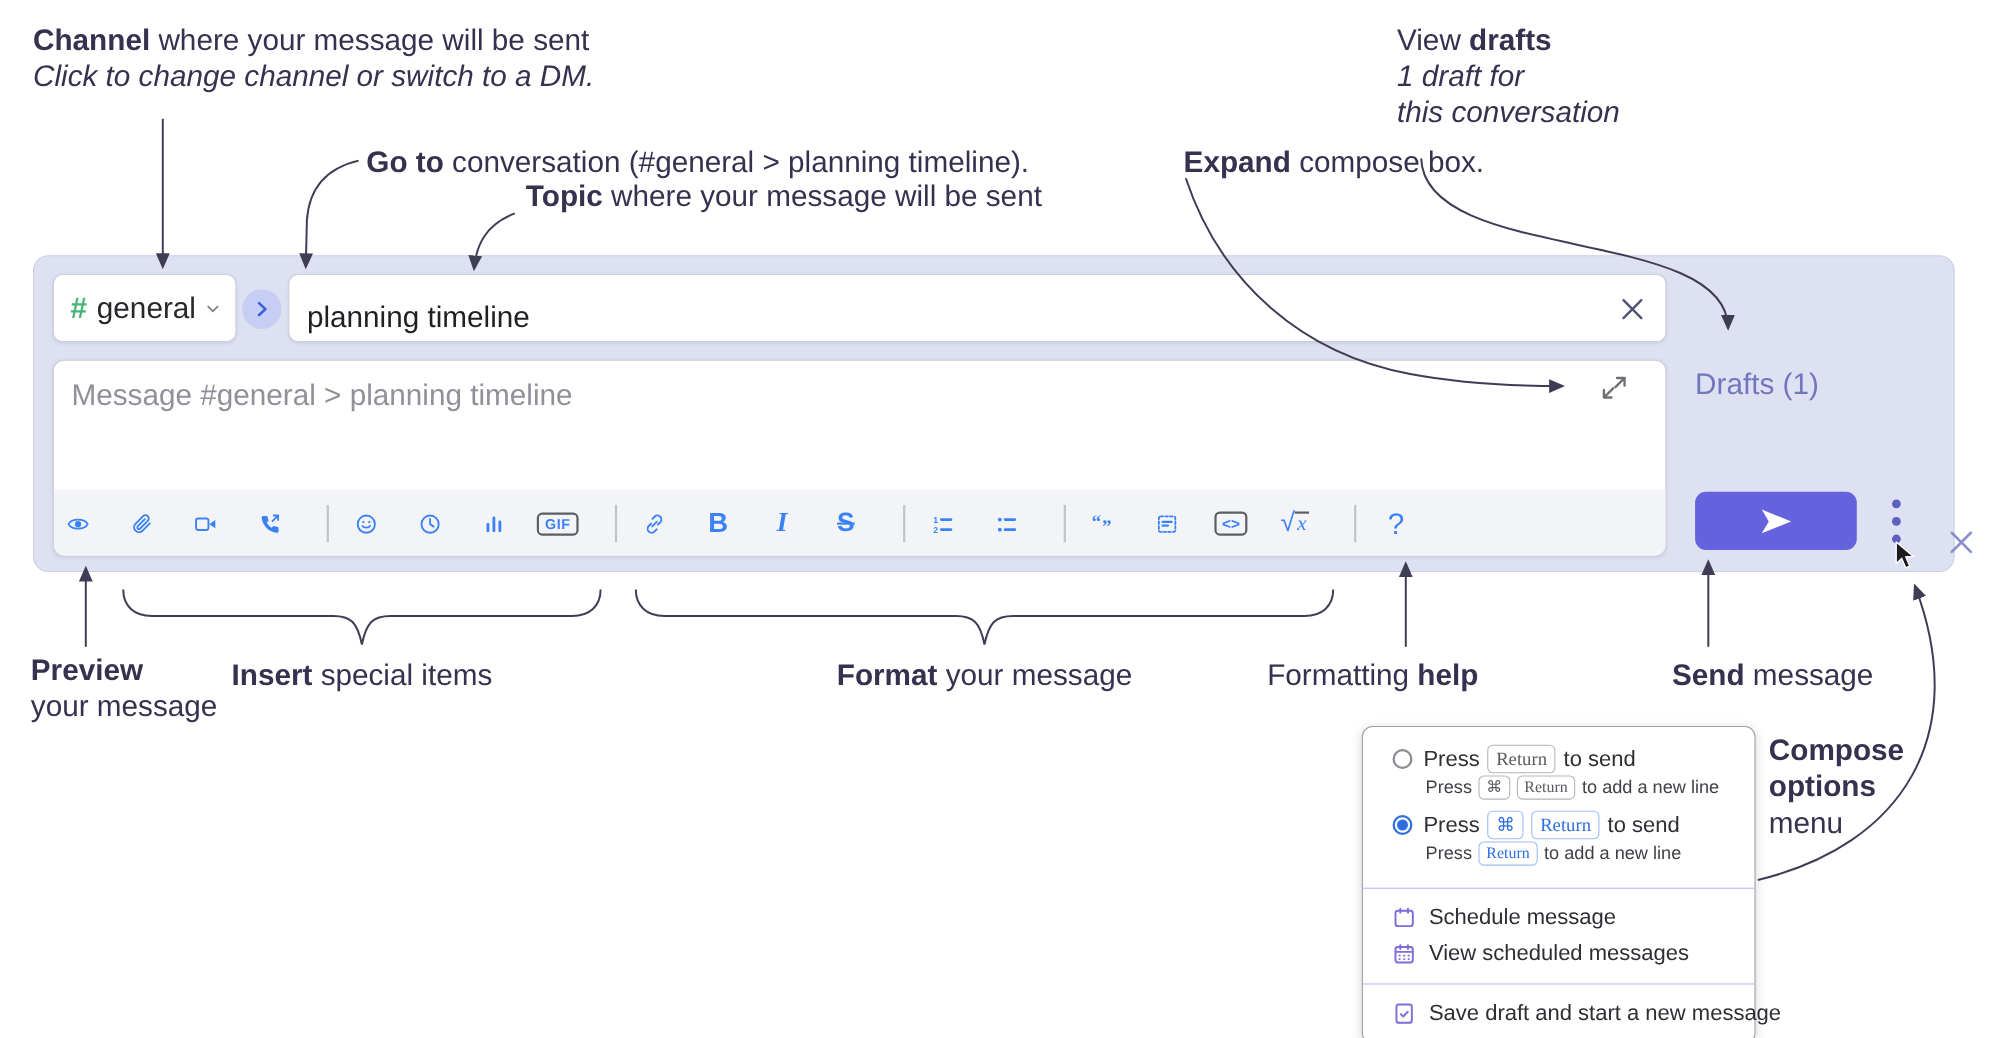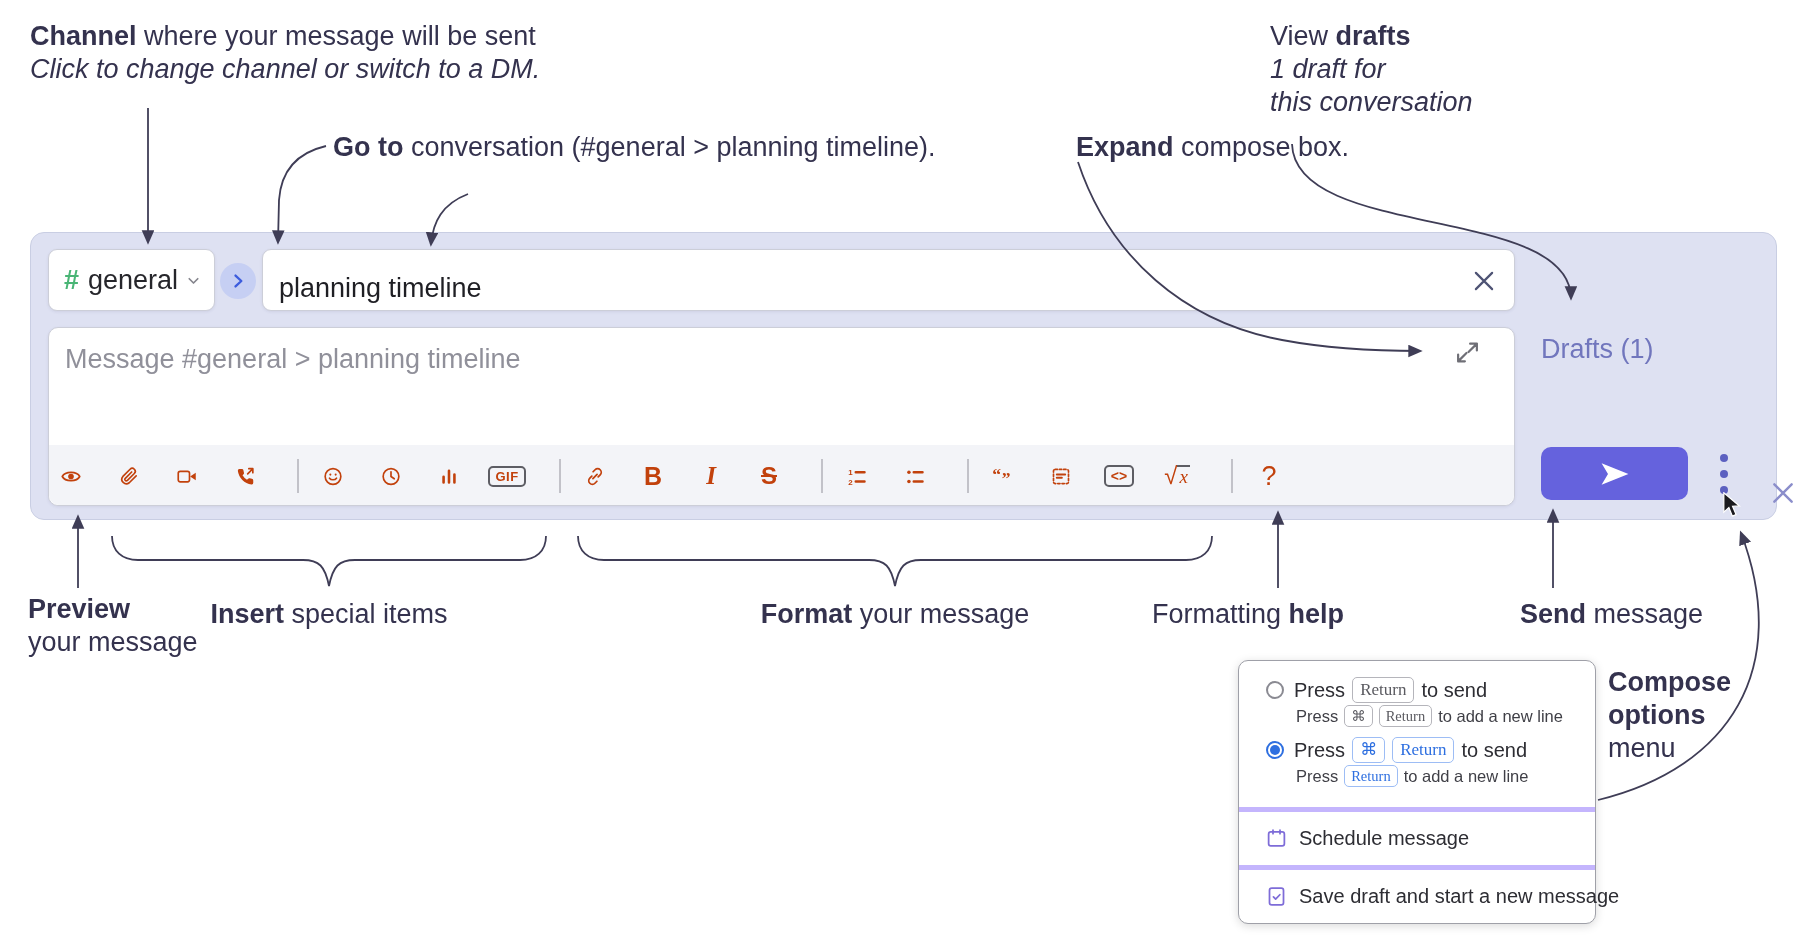--- a/index.html
+++ b/index.html
@@ -28,21 +28,21 @@
     align-items:center;justify-content:center;cursor:pointer;color:#4e5374;}
   #message-box{left:48px;top:327px;width:1467px;height:179px;border-radius:10px;}
   #message-input{position:absolute;left:0;top:0;width:100%;height:112px;border:none;background:transparent;
     outline:none;resize:none;font-family:inherit;font-size:27px;color:#701a75;
     padding:16px 90px 0 16px;box-sizing:border-box;}
   #message-input::placeholder{color:#90909a;opacity:1;}
   #expand-btn{position:absolute;right:34px;top:12px;color:#6f6f76;cursor:pointer;}
   #toolbar{position:absolute;left:0;bottom:0;width:100%;height:60px;background:#f3f4f8;
     border-radius:0 0 10px 10px;}
   .ticon{position:absolute;top:457px;width:20px;height:38px;margin-left:-19px;display:flex;
-    align-items:center;justify-content:center;color:#c2410c;cursor:pointer;}
+    align-items:center;justify-content:center;color:#3b82f6;cursor:pointer;}
   .ticon svg{display:block;}
   .tdiv{position:absolute;top:459px;width:2px;height:34px;margin-left:-1px;background:#c2c2c9;}
   .gB{font-size:25px;font-weight:800;}
   .gI{font-size:25px;font-style:italic;font-family:"Liberation Serif",serif;font-weight:600;}
   .gS{font-size:24px;font-weight:600;text-decoration:line-through;}
   .gQ{font-size:27px;font-weight:500;}
   .boxed{border:2.2px solid #5d5d64;border-radius:5px;font-weight:700;padding:2px 5px;line-height:1;}
   .boxed.gif{font-size:13px;letter-spacing:.5px;}
   .boxed.code{font-size:14px;}
   .math{font-size:24px;display:flex;align-items:flex-start;}
@@ -56,21 +56,21 @@
   #compose-options-btn{position:absolute;left:1706px;top:450px;width:36px;height:48px;
     display:flex;flex-direction:column;align-items:center;justify-content:center;gap:8px;cursor:pointer;}
   #compose-options-btn i{width:8px;height:8px;border-radius:50%;background:#5c60c0;}
   #compose-close{position:absolute;left:1734px;top:242px;width:36px;height:36px;display:flex;
     align-items:center;justify-content:center;color:#8b8ecb;cursor:pointer;}
   
   #popup{position:absolute;left:1238px;top:660px;width:358px;background:#fff;
     border:1px solid #9fa0a8;border-radius:10px;box-shadow:0 2px 10px rgba(0,0,0,.15);
     box-sizing:border-box;z-index:40;font-size:20px;color:#2d2d33;}
   .pop-section{padding:10px 27px;}
-  .pop-section + .pop-section{border-top:5px solid #c4b5fd;}
+  .pop-section + .pop-section{border-top:1px solid #c4b5fd;}
   .opt-main{display:flex;align-items:center;gap:10px;margin:6px 0 2px;}
   .opt-sub{margin:2px 0 10px 30px;font-size:16.5px;color:#3f3f46;display:flex;align-items:center;gap:6px;}
   .radio{width:18px;height:18px;border-radius:50%;border:2px solid #8a8a92;box-sizing:border-box;flex:0 0 auto;}
   .radio.sel{border-color:var(--blue,#2e6fe0);position:relative;}
   .radio.sel::after{content:"";position:absolute;inset:2px;border-radius:50%;background:var(--blue,#2e6fe0);}
   .key{border:1px solid #b5b5bb;border-radius:5px;padding:0 7px;color:#5a5a60;background:#fff;
     font-size:17px;line-height:24px;display:inline-block;font-family:Liberation Serif, serif;}
   .opt-sub .key{font-size:14.5px;line-height:20px;padding:0 6px;}
   .key.blue{color:var(--blue,#2e6fe0);border-color:#9dbdf5;}
   .rich{display:flex;align-items:center;gap:7px;flex-wrap:nowrap;}
@@ -85,20 +85,23 @@
 
 <div id="canvas">
 
   <div class="note" style="left:30px;top:20px">
     <b>Channel</b><span> where your message will be sent</span><br>
     <span class="it">Click to change channel or switch to a DM.</span>
   </div>
   <div class="note" style="left:333px;top:131px">
     <b>Go to</b><span> conversation (#general &gt; planning timeline).</span>
   </div>
+  <div class="note" style="left:478px;top:162px">
+    <b>Topic</b><span> where your message will be sent</span>
+  </div>
   <div class="note" style="left:1076px;top:131px">
     <b>Expand</b><span> compose box.</span>
   </div>
   <div class="note" style="left:1270px;top:20px">
     <span>View </span><b>drafts</b><br>
     <span class="it">1 draft for</span><br>
     <span class="it">this conversation</span>
   </div>
 
   <div id="compose">
@@ -213,20 +216,30 @@
       </div>
       <div class="pop-section">
         <div class="menu-item">
           <span class="mi-icon">
             <svg width="21" height="21" viewBox="0 0 24 24" fill="none" stroke="currentColor" stroke-width="2" stroke-linecap="round">
               <rect x="3" y="4.5" width="18" height="16" rx="2.5"></rect>
               <path d="M8 2.5v4M16 2.5v4"></path>
             </svg>
           </span>
           <span>Schedule message</span>
+        </div>
+        <div class="menu-item">
+          <span class="mi-icon">
+            <svg width="21" height="21" viewBox="0 0 24 24" fill="none" stroke="currentColor" stroke-width="2" stroke-linecap="round">
+              <rect x="3" y="4.5" width="18" height="16" rx="2.5"></rect>
+              <path d="M8 2.5v4M16 2.5v4M3 9.5h18"></path>
+              <path d="M7 13.5h.5M11.8 13.5h.5M16.5 13.5h.5M7 17h.5M11.8 17h.5M16.5 17h.5" stroke-width="1.8"></path>
+            </svg>
+          </span>
+          <span>View scheduled messages</span>
         </div>
       </div>
       <div class="pop-section">
         <div class="menu-item">
           <span class="mi-icon">
             <svg width="21" height="21" viewBox="0 0 24 24" fill="none" stroke="currentColor" stroke-width="2" stroke-linecap="round" stroke-linejoin="round">
               <rect x="4" y="2.5" width="16" height="19" rx="2.5"></rect>
               <path d="M8.5 12.5l2.5 2.5 4.8-5"></path>
             </svg>
           </span>

